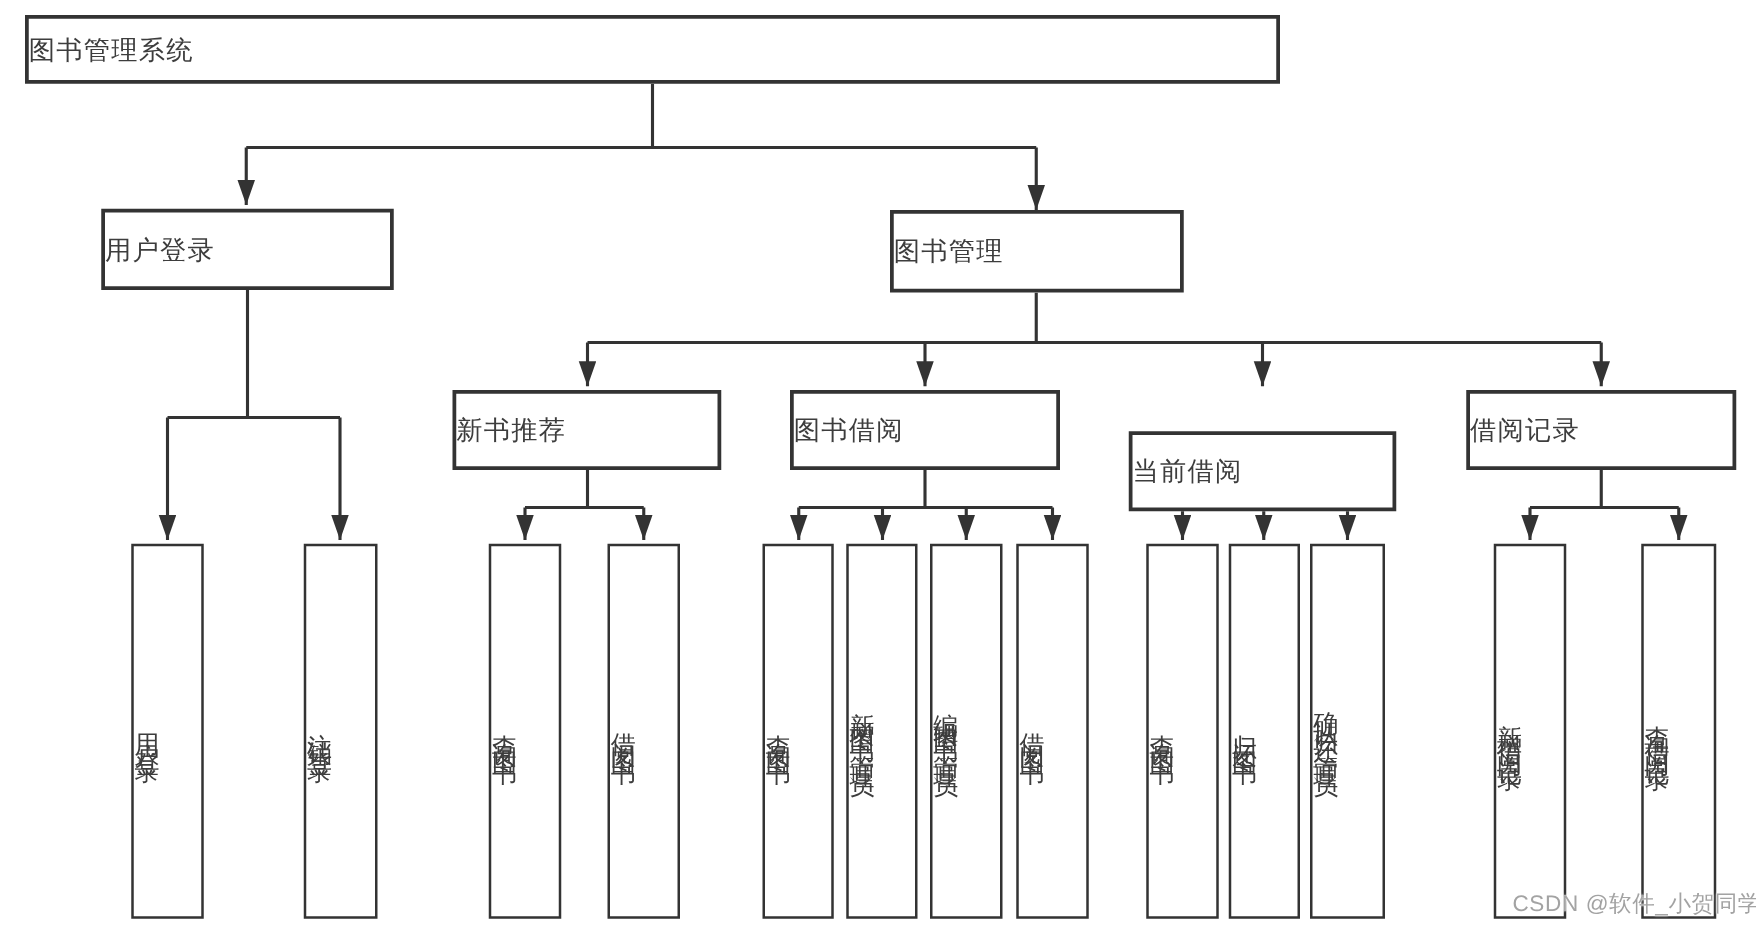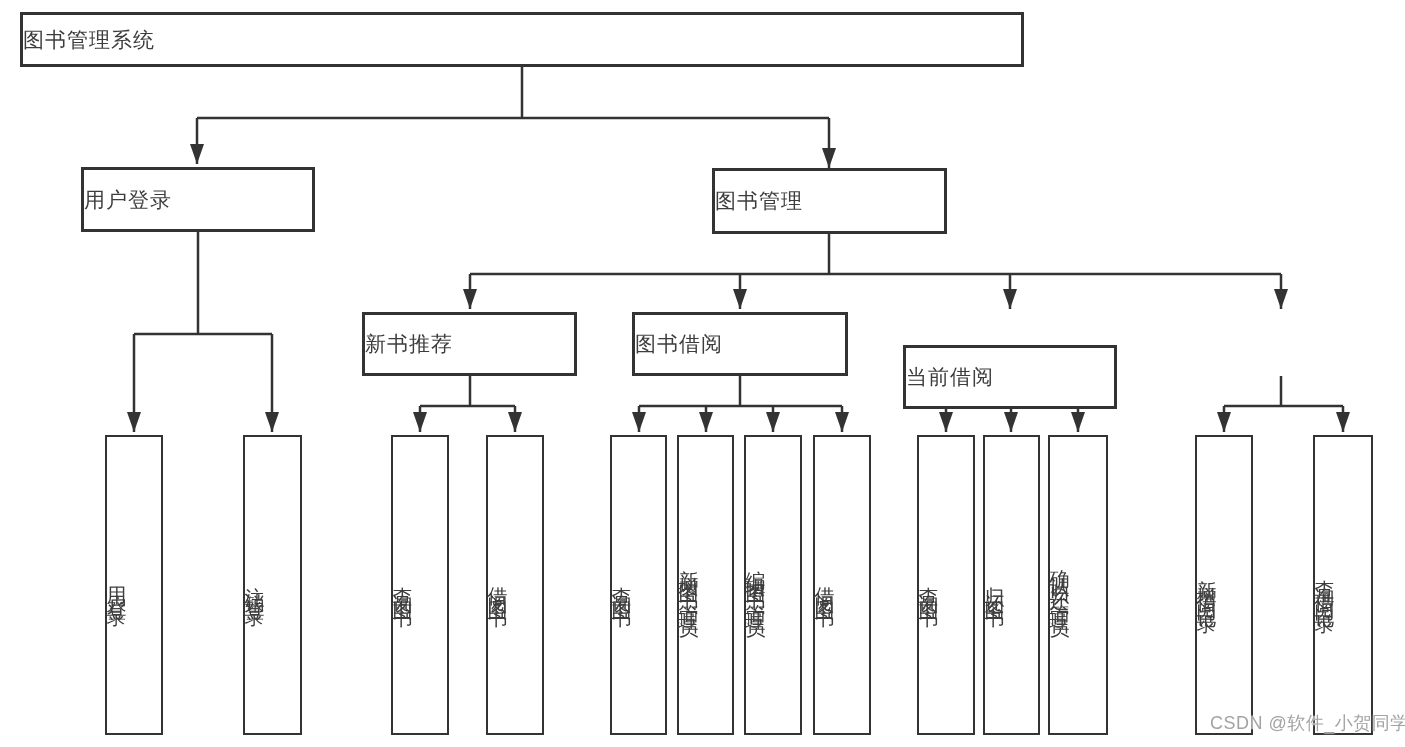--- a/index.html
+++ b/index.html
@@ -133,20 +133,23 @@
 
   <div class="node h" style="left:712px; top:168px; width:235px; height:66px;">
     <span>图书管理</span>
   </div>
   <div class="node h" style="left:632px; top:312px; width:216px; height:64px;">
     <span>图书借阅</span>
   </div>
   <div class="node h" style="left:903px; top:312px; width:214px; height:64px;margin-top:33px;">
     <span>当前借阅</span>
   </div>
+  <div class="node h" style="left:1173px; top:312px; width:216px; height:64px;">
+    <span>借阅记录</span>
+  </div>
 
   <div class="node leaf" style="left:105px; top:435px; width:58px; height:300px;">
     <span class="vtext">用户登录</span>
   </div>
   <div class="node leaf" style="left:243px; top:435px; width:59px; height:300px;">
     <span class="vtext">注销登录</span>
   </div>
 
   <div class="node leaf" style="left:391px; top:435px; width:58px; height:300px;">
     <span class="vtext">查询图书</span>

